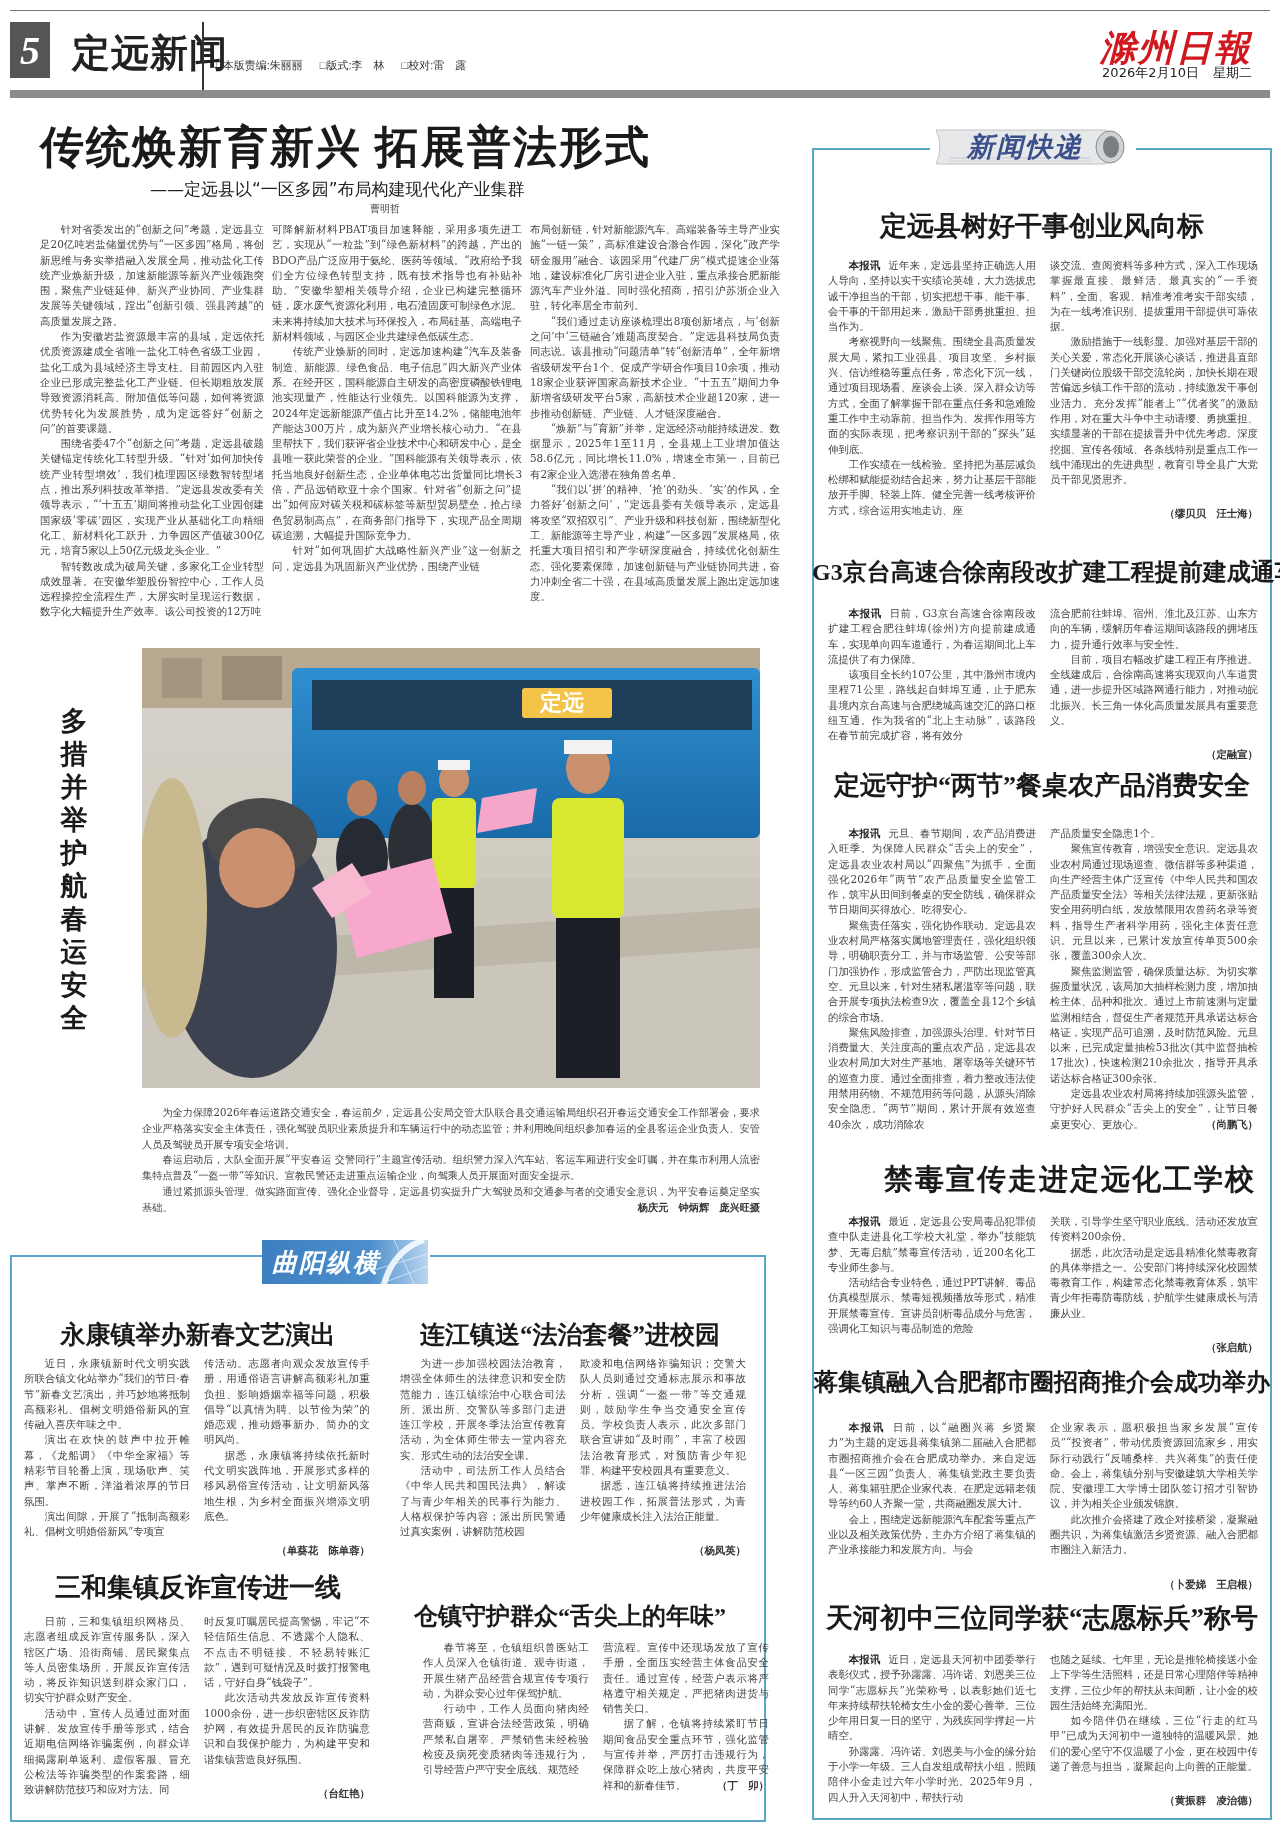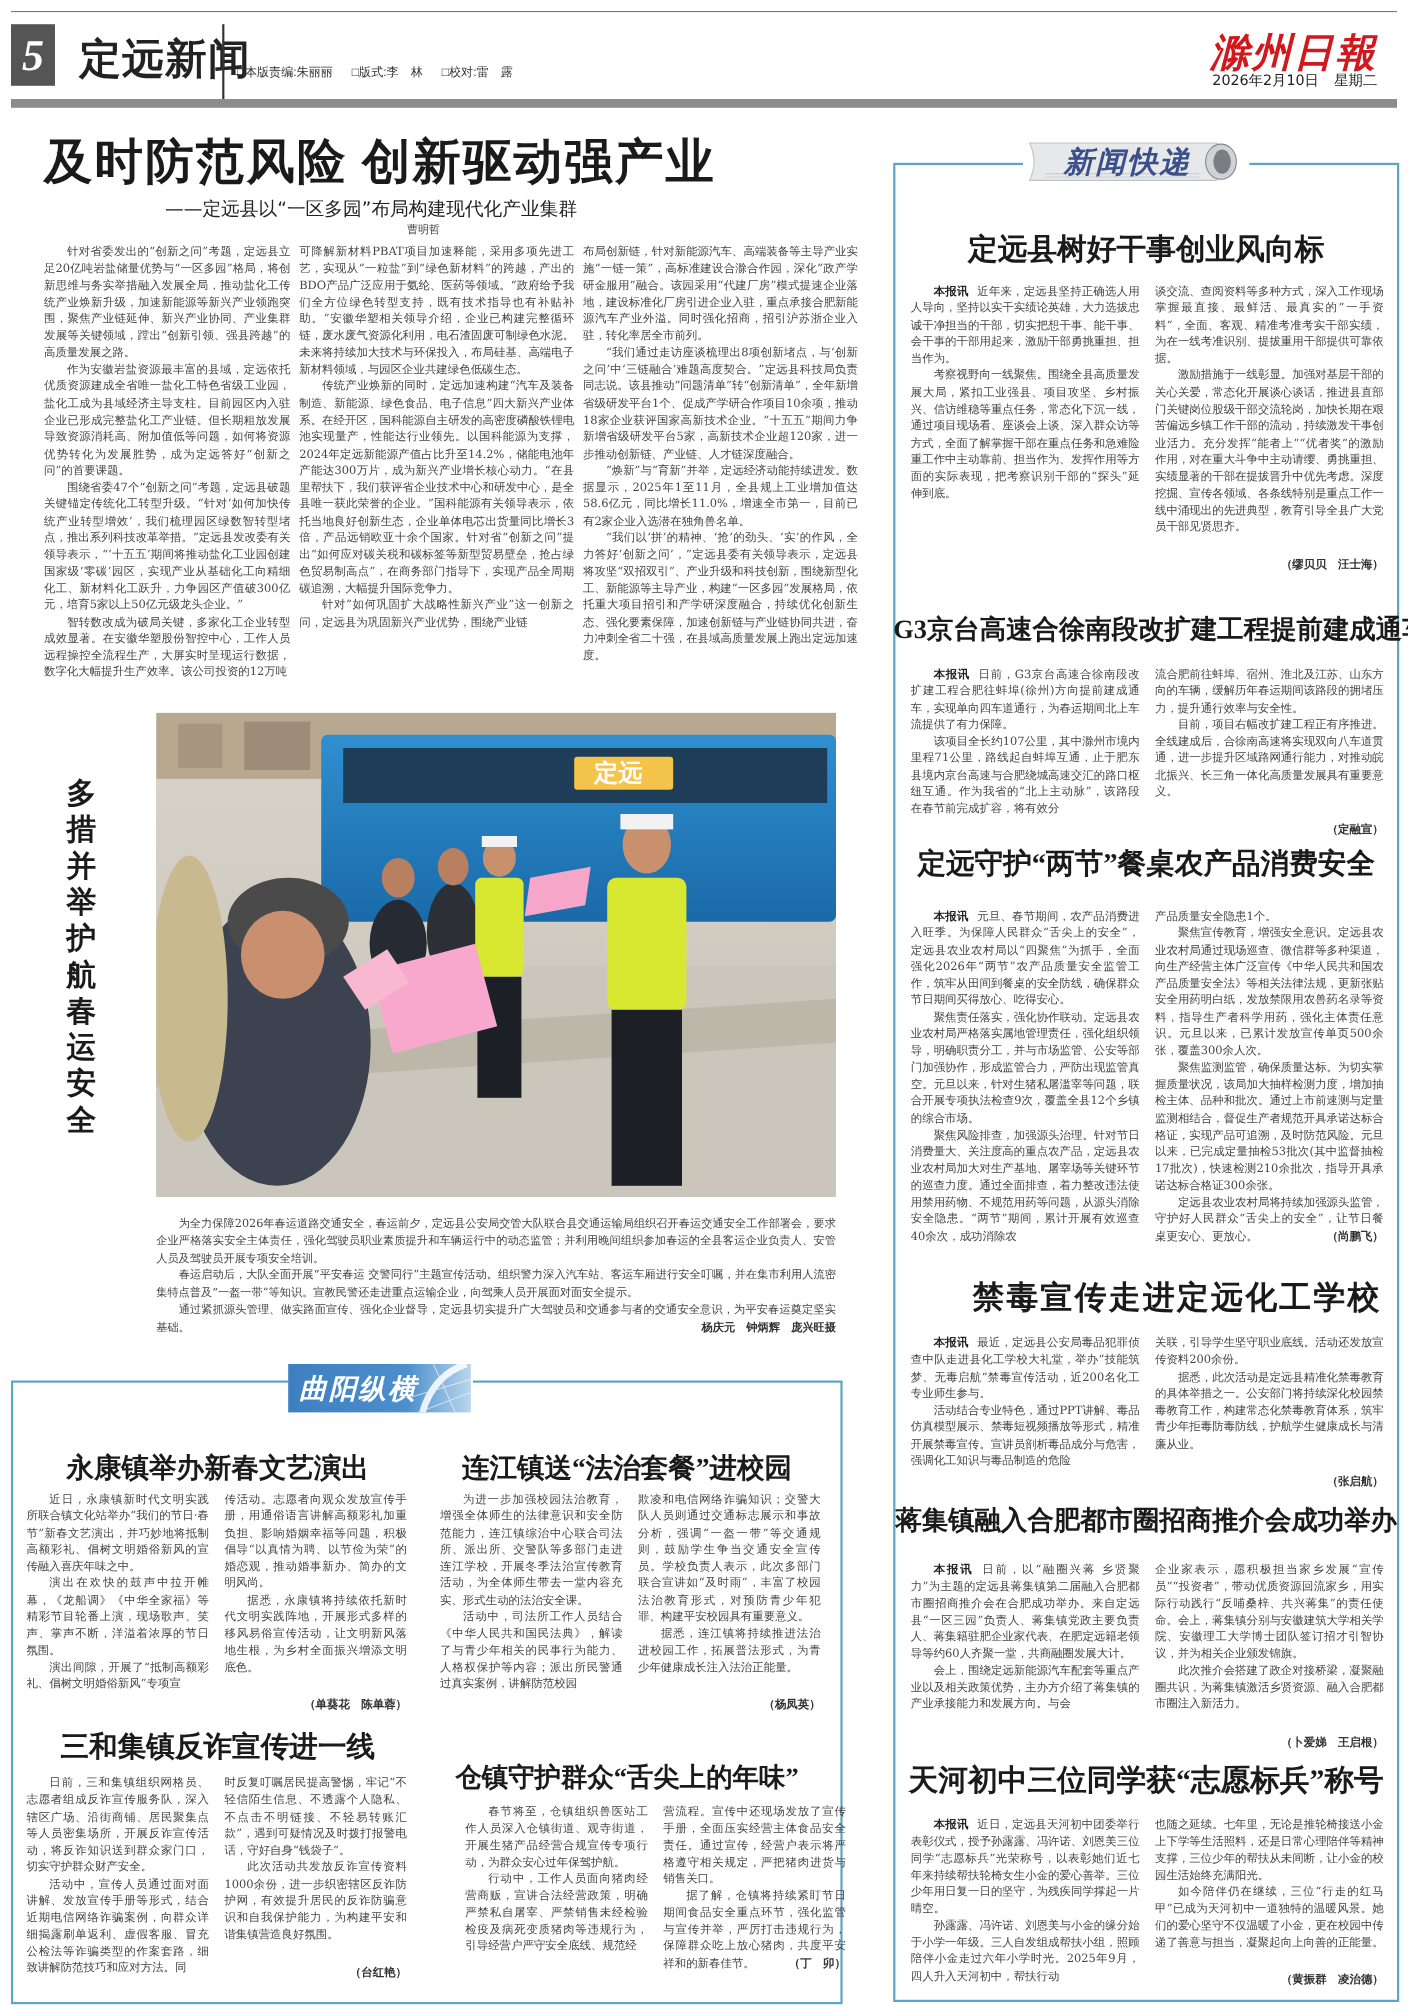--- a/index.html
+++ b/index.html
@@ -48,21 +48,21 @@
   <span>□本版责编:朱丽丽</span>
   <span>□版式:李　林</span>
   <span>□校对:雷　露</span>
 </div>
 <div class="abs masthead">滁州日報</div>
 <div class="abs date">
   <span>2026年2月10日</span><span>星期二</span>
 </div>
 <div class="abs graybar"></div>
 
-<div class="abs h1">及时防范风险  创新驱动强产业</div>
+<div class="abs h1">传统焕新育新兴  拓展普法形式</div>
 <div class="abs sub1">——定远县以“一区多园”布局构建现代化产业集群</div>
 <div class="abs byline1">曹明哲</div>
 
 <div class="abs body" style="left:40px;top:222px;width:224px">
   <p>针对省委发出的“创新之问”考题，定远县立足20亿吨岩盐储量优势与“一区多园”格局，将创新思维与务实举措融入发展全局，推动盐化工传统产业焕新升级，加速新能源等新兴产业领跑突围，聚焦产业链延伸、新兴产业协同、产业集群发展等关键领域，蹚出“创新引领、强县跨越”的高质量发展之路。</p>
   <p>作为安徽岩盐资源最丰富的县域，定远依托优质资源建成全省唯一盐化工特色省级工业园，盐化工成为县域经济主导支柱。目前园区内入驻企业已形成完整盐化工产业链。但长期粗放发展导致资源消耗高、附加值低等问题，如何将资源优势转化为发展胜势，成为定远答好“创新之问”的首要课题。</p>
   <p>围绕省委47个“创新之问”考题，定远县破题关键锚定传统化工转型升级。“针对‘如何加快传统产业转型增效’，我们梳理园区绿数智转型堵点，推出系列科技改革举措。”定远县发改委有关领导表示，“‘十五五’期间将推动盐化工业园创建国家级‘零碳’园区，实现产业从基础化工向精细化工、新材料化工跃升，力争园区产值破300亿元，培育5家以上50亿元级龙头企业。”</p>
   <p>智转数改成为破局关键，多家化工企业转型成效显著。在安徽华塑股份智控中心，工作人员远程操控全流程生产，大屏实时呈现运行数据，数字化大幅提升生产效率。该公司投资的12万吨</p>
 </div>
 <div class="abs body" style="left:272px;top:222px;width:250px">
@@ -150,20 +150,21 @@
     <line x1="20" y1="37" x2="160" y2="37" stroke="#d2d4d6"></line>
   </svg>
   <div style="position:absolute;left:20px;top:5px;width:150px;text-align:center;font-size:27px;font-weight:bold;font-style:italic;color:#3b4f8a;font-family:'DejaVu Sans',sans-serif;letter-spacing:2px">新闻快递</div>
 </div>
 
 <div class="abs atitle" style="left:812px;top:208px;width:460px;font-size:27px">定远县树好干事创业风向标</div>
 <div class="abs col2 body" style="left:828px;top:258px;width:430px">
   <div>
     <p><span class="lead">本报讯</span><span>近年来，定远县坚持正确选人用人导向，坚持以实干实绩论英雄，大力选拔忠诚干净担当的干部，切实把想干事、能干事、会干事的干部用起来，激励干部勇挑重担、担当作为。</span></p>
     <p>考察视野向一线聚焦。围绕全县高质量发展大局，紧扣工业强县、项目攻坚、乡村振兴、信访维稳等重点任务，常态化下沉一线，通过项目现场看、座谈会上谈、深入群众访等方式，全面了解掌握干部在重点任务和急难险重工作中主动靠前、担当作为、发挥作用等方面的实际表现，把考察识别干部的“探头”延伸到底。</p>
+    <p>工作实绩在一线检验。坚持把为基层减负松绑和赋能提劲结合起来，努力让基层干部能放开手脚、轻装上阵。健全完善一线考核评价方式，综合运用实地走访、座</p>
   </div>
   <div>
     <p style="text-indent:0">谈交流、查阅资料等多种方式，深入工作现场掌握最直接、最鲜活、最真实的“一手资料”，全面、客观、精准考准考实干部实绩，为在一线考准识别、提拔重用干部提供可靠依据。</p>
     <p>激励措施于一线彰显。加强对基层干部的关心关爱，常态化开展谈心谈话，推进县直部门关键岗位股级干部交流轮岗，加快长期在艰苦偏远乡镇工作干部的流动，持续激发干事创业活力。充分发挥“能者上”“优者奖”的激励作用，对在重大斗争中主动请缨、勇挑重担、实绩显著的干部在提拔晋升中优先考虑。深度挖掘、宣传各领域、各条线特别是重点工作一线中涌现出的先进典型，教育引导全县广大党员干部见贤思齐。</p>
     <div class="sig">（缪贝贝　汪士海）</div>
   </div>
 </div>
 
 <div class="abs atitle" style="left:812px;top:556px;width:460px;font-size:24px">G3京台高速合徐南段改扩建工程提前建成通车</div>
 <div class="abs col2 body" style="left:828px;top:606px;width:430px">

